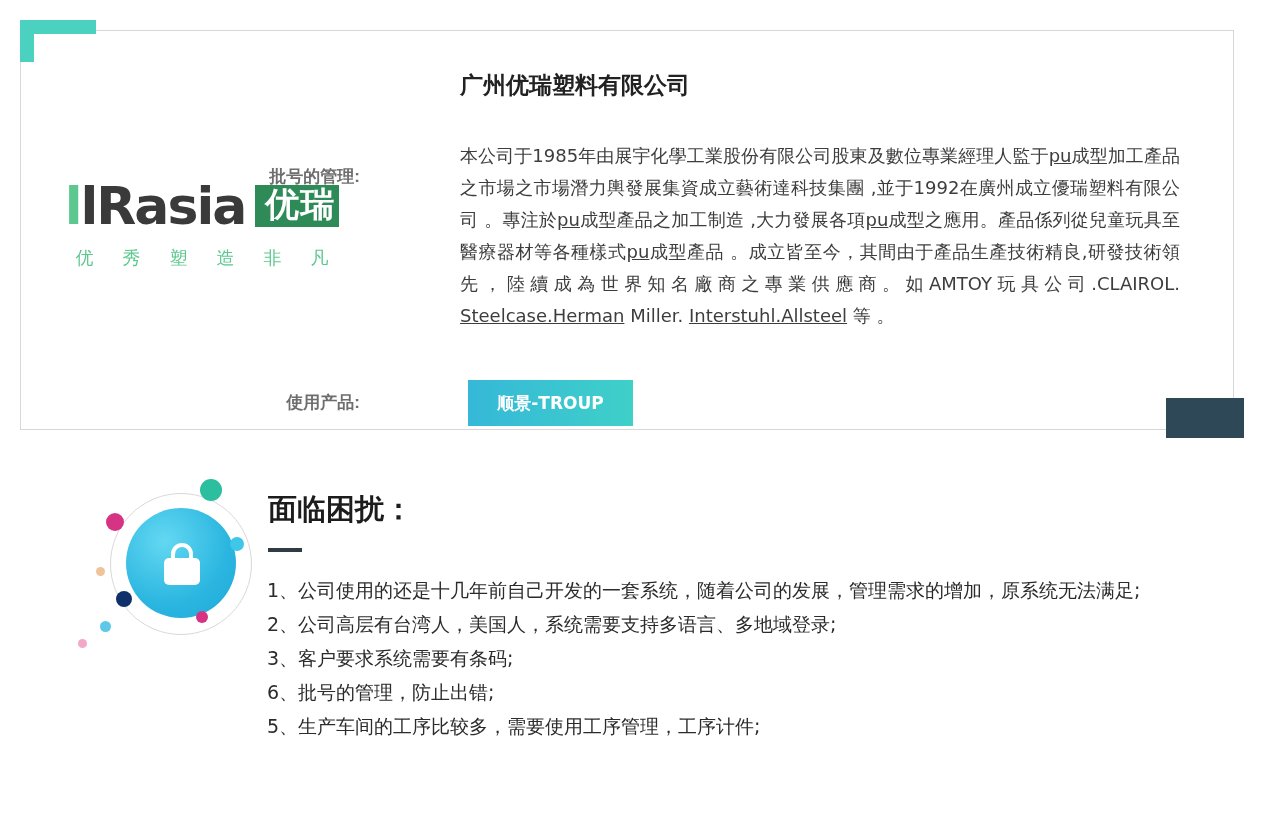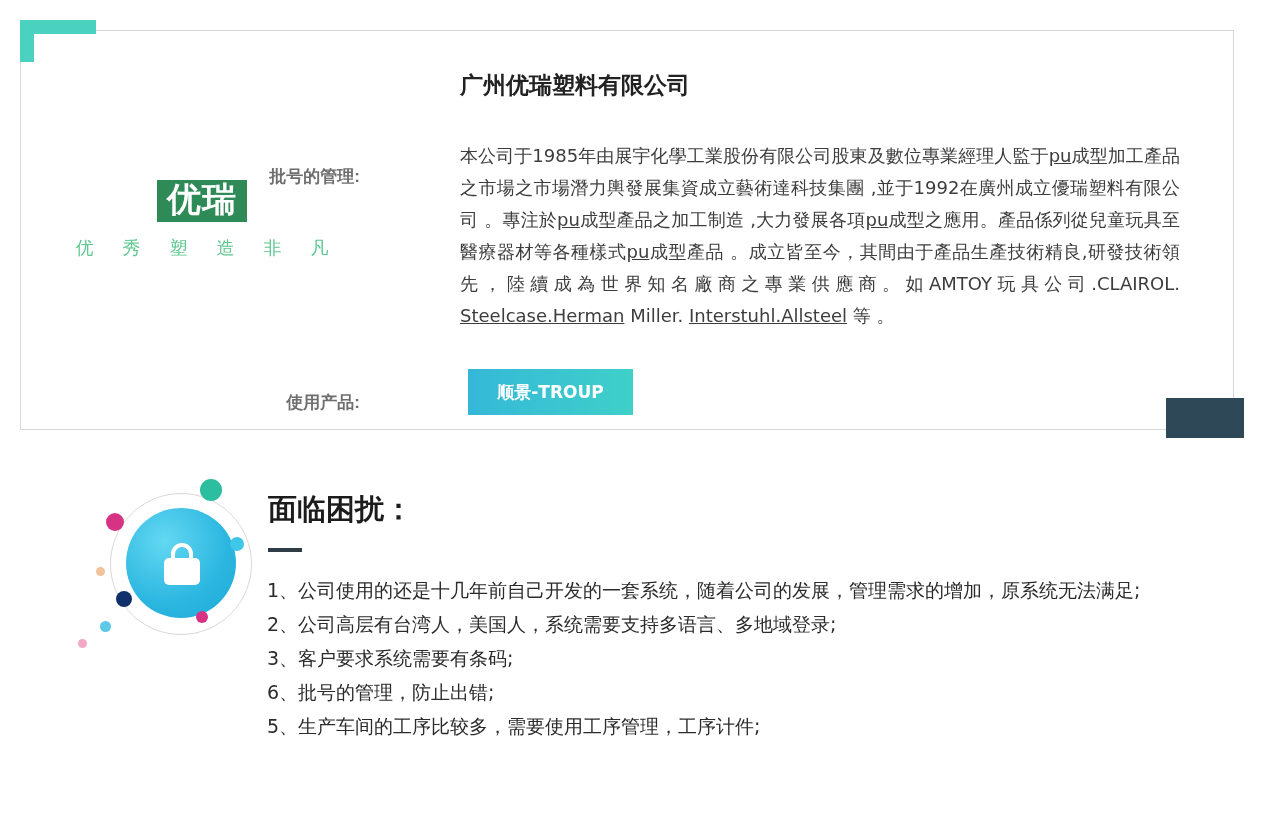--- a/index.html
+++ b/index.html
@@ -92,21 +92,21 @@
     font-family: "DejaVu Sans", sans-serif;
   }
   .logo-mark .leaf {
     color: #5cc88f;
   }
   .logo-cn {
     font-size: 34px;
     font-weight: bold;
     color: #ffffff;
     background: #2e8b57;
-    padding: 2px 10px 4px 10px;
+    padding: 2px 4px 4px 10px;
     line-height: 1.05;
     letter-spacing: 1px;
   }
   .logo-tag {
     margin-top: 14px;
     font-size: 18px;
     color: #5cc88f;
     letter-spacing: 12px;
     padding-left: 12px;
   }
@@ -139,21 +139,21 @@
     left: 440px;
     top: 40px;
     font-size: 23px;
     font-weight: bold;
     color: #222;
     font-family: "DejaVu Sans", sans-serif;
   }
   .btn-product {
     position: absolute;
     left: 448px;
-    top: 339px;
+    top: 350px;
     width: 165px;
     height: 46px;
     background: linear-gradient(90deg, #35b8d8 0%, #3fd0c9 100%);
     color: #ffffff;
     font-size: 17px;
     font-weight: bold;
     display: flex;
     align-items: center;
     justify-content: center;
     border: none;
@@ -269,20 +269,23 @@
 <div class="card-wrap">
 
   <div class="card-border"></div>
   <div class="corner-teal"></div>
   <div class="corner-navy"></div>
 
   <div class="card-inner">
 
     <div class="logo-block">
       <div class="logo-row">
+        <div class="logo-mark">
+          <span class="leaf">l</span><span>lRasia</span>
+        </div>
         <div class="logo-cn">优瑞</div>
       </div>
       <div class="logo-tag">优 秀 塑 造 非 凡</div>
     </div>
 
     <div class="title-cn">广州优瑞塑料有限公司</div>
 
     <div class="field-label label-intro">批号的管理:</div>
     <div class="intro-text">
       <span>本公司于1985年由展宇化學工業股份有限公司股東及數位專業經理人監于</span><span class="underline-word">pu</span><span>成型加工產品之市場之市場潛力輿發展集資成立藝術達科技集團 ,並于1992在廣州成立優瑞塑料有限公司 。專注於</span><span class="underline-word">pu</span><span>成型產品之加工制造 ,大力發展各項</span><span class="underline-word">pu</span><span>成型之應用。產品係列從兒童玩具至醫療器材等各種樣式</span><span class="underline-word">pu</span><span>成型產品 。成立皆至今，其間由于產品生產技術精良,研發技術領先，陸續成為世界知名廠商之專業供應商。如AMTOY玩具公司.CLAIROL. </span><span class="underline-word">Steelcase.Herman</span><span> Miller. </span><span class="underline-word">Interstuhl.Allsteel</span><span> 等 。</span>

